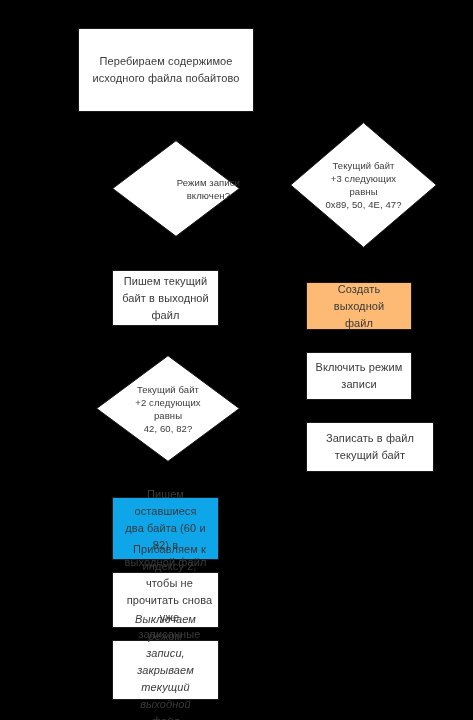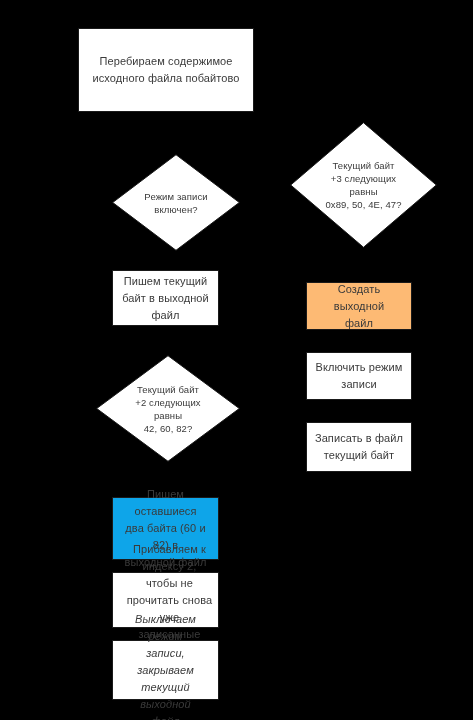--- a/index.html
+++ b/index.html
@@ -54,21 +54,21 @@
   }
 </style>
 </head>
 <body>
 
 <div id="canvas" style="width: 473px; height: 720px; background: rgb(0, 0, 0);">
     <div class="node process" style="left: 78px; top: 28px; width: 176px; height: 84px; background: rgb(255, 255, 255); border-color: rgb(26, 26, 26);">
       <div class="label" style="color: rgb(58, 58, 58);">Перебираем содержимое
 исходного файла побайтово</div>
     </div>
-    <div class="node decision" style="left: 112px; top: 154px; width: 128px; height: 97px;">
+    <div class="node decision" style="left: 112px; top: 140px; width: 128px; height: 97px; justify-content: flex-end;">
       <svg class="dia-shape" viewBox="0 0 128 97" preserveAspectRatio="none">
         <polygon points="64,0.7 127.3,48.5 64,96.3 0.7,48.5" fill="#ffffff" stroke="#1a1a1a" stroke-width="1"></polygon>
       </svg>
       <div class="label" style="color: rgb(58, 58, 58);">Режим записи
 включен?</div>
     </div>
     <div class="node decision" style="left: 290px; top: 122px; width: 147px; height: 126px;">
       <svg class="dia-shape" viewBox="0 0 147 126" preserveAspectRatio="none">
         <polygon points="73.5,0.7 146.3,63 73.5,125.3 0.7,63" fill="#ffffff" stroke="#1a1a1a" stroke-width="1"></polygon>
       </svg>
@@ -83,21 +83,21 @@
 файл</div>
     </div>
     <div class="node process" style="left: 306px; top: 282px; width: 106px; height: 48px; background: #fdba74; border-color: rgb(26, 26, 26);">
       <div class="label" style="color: rgb(58, 58, 58);">Создать выходной
 файл</div>
     </div>
     <div class="node process" style="left: 306px; top: 352px; width: 106px; height: 48px; background: rgb(255, 255, 255); border-color: rgb(26, 26, 26);">
       <div class="label" style="color: rgb(58, 58, 58);">Включить режим
 записи</div>
     </div>
-    <div class="node process" style="left: 306px; top: 422px; width: 106px; height: 50px; background: rgb(255, 255, 255); border-color: rgb(26, 26, 26); align-items: center;">
+    <div class="node process" style="left: 306px; top: 422px; width: 128px; height: 50px; background: rgb(255, 255, 255); border-color: rgb(26, 26, 26); align-items: center;">
       <div class="label" style="color: rgb(58, 58, 58);">Записать в файл
 текущий байт</div>
     </div>
     <div class="node decision" style="left: 96px; top: 355px; width: 144px; height: 107px;">
       <svg class="dia-shape" viewBox="0 0 144 107" preserveAspectRatio="none">
         <polygon points="72,0.7 143.3,53.5 72,106.3 0.7,53.5" fill="#ffffff" stroke="#1a1a1a" stroke-width="1"></polygon>
       </svg>
       <div class="label" style="color: rgb(58, 58, 58);">Текущий байт
 +2 следующих
 равны

